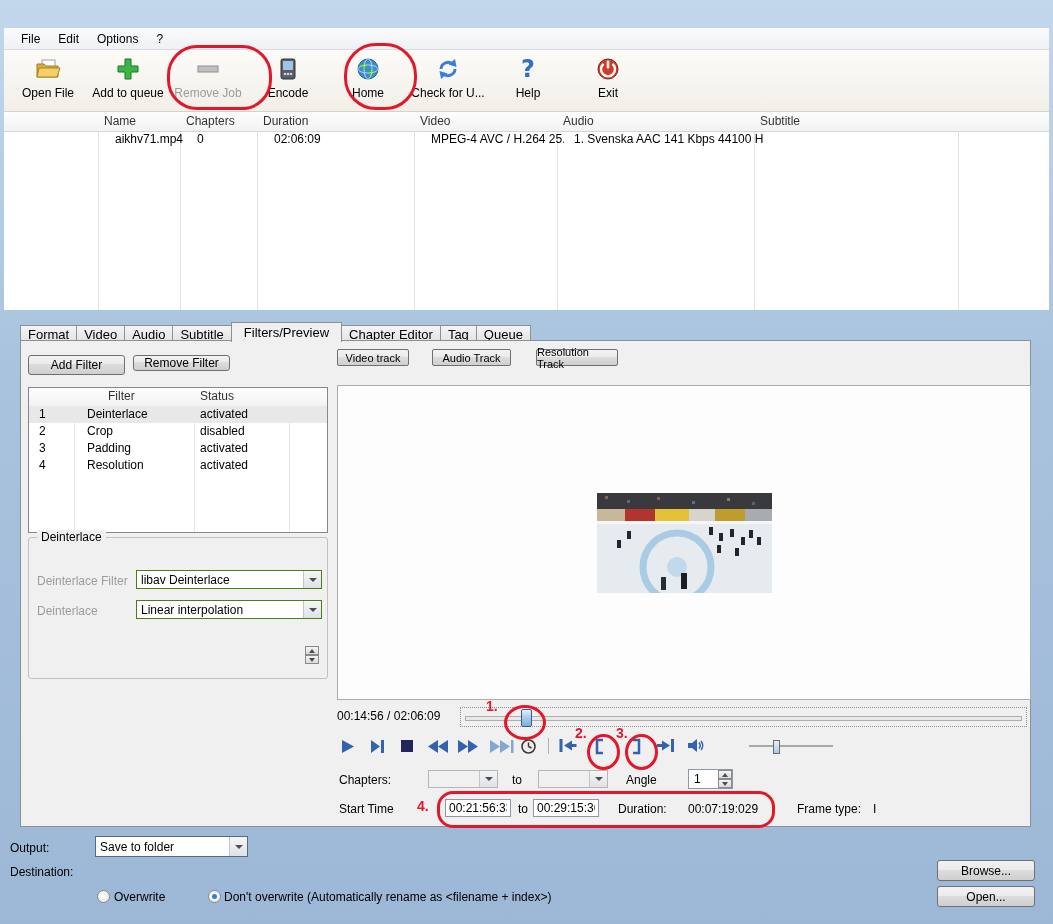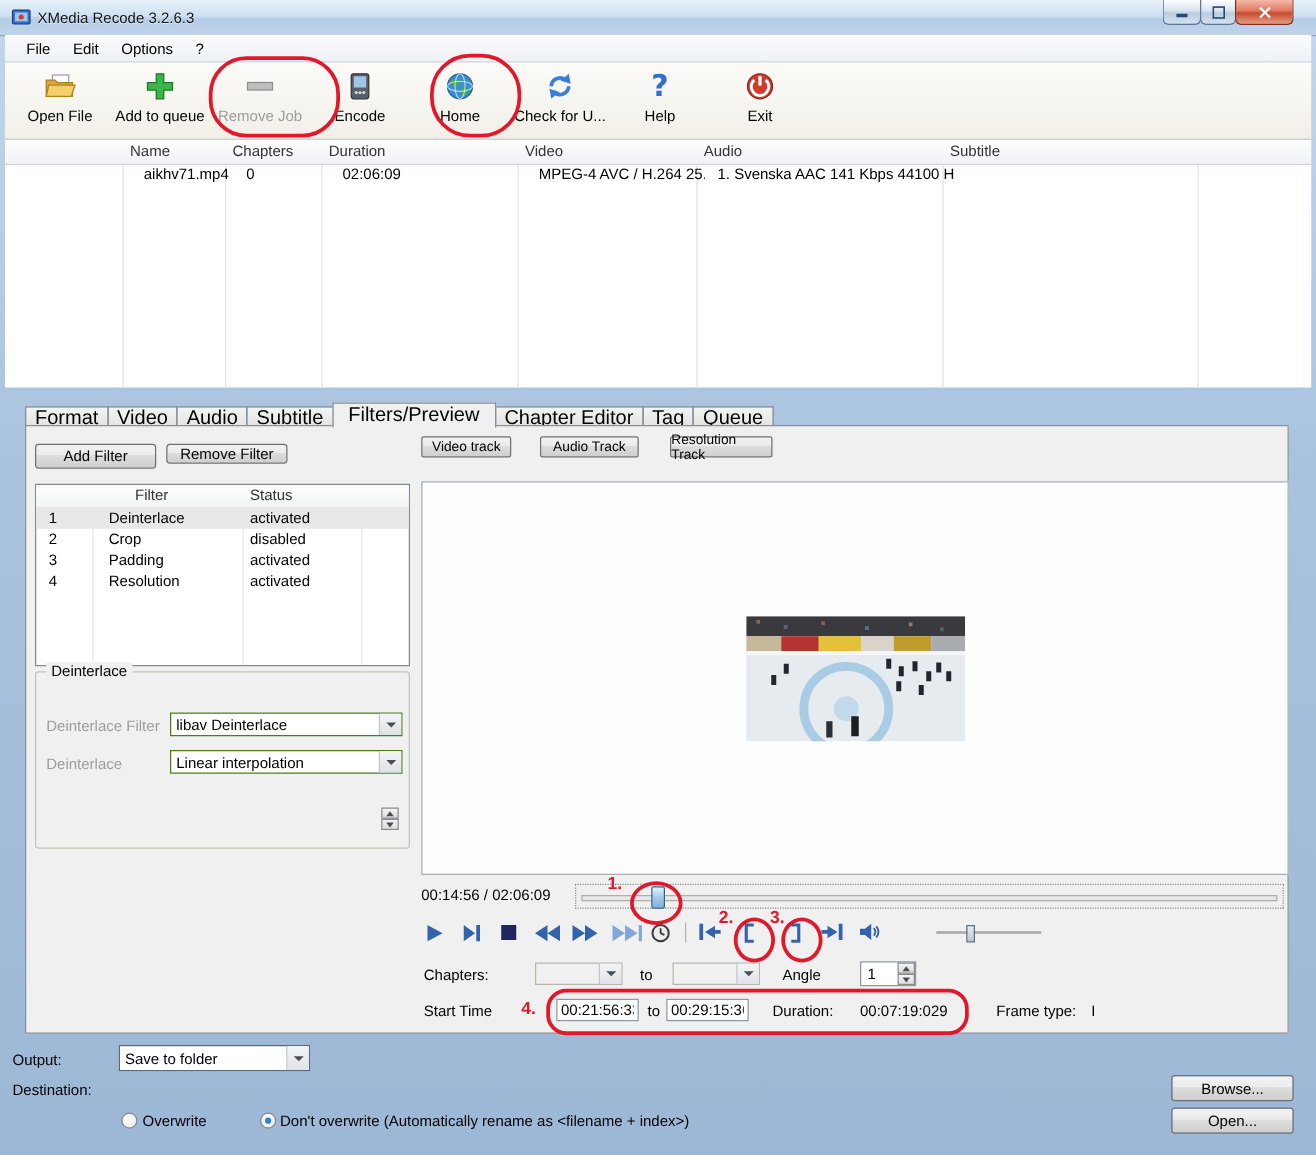--- a/index.html
+++ b/index.html
@@ -29,21 +29,21 @@
   
   .filetable{position:absolute;left:4px;top:112px;width:1045px;height:198px;background:#fff;overflow:hidden;}
   .fthead{position:absolute;left:0;top:0;width:100%;height:19px;background:linear-gradient(180deg,#fdfdfd,#f1f2f4);border-bottom:1px solid #d5d5d5;}
   .fth{position:absolute;top:2px;color:#333;font-size:12px;}
   .vline{position:absolute;top:0;bottom:0;width:1px;background:#e2e2e2;}
   .ftrow{position:absolute;left:0;top:19px;width:100%;height:17px;margin-left:11px;}
   .ftc{position:absolute;top:1px;white-space:nowrap;overflow:hidden;}
   
   .tabsrow{position:absolute;left:20px;top:322px;display:flex;align-items:flex-end;height:20px;}
   .tab{height:15px;padding:1px 7px 0 7px;border:1px solid #8a8f98;border-bottom:none;background:linear-gradient(180deg,#f4f4f4,#e2e2e2);
-       font-size:16px;margin-right:-1px;display:flex;align-items:center;text-align:center;}
+       font-size:13px;margin-right:-1px;display:flex;align-items:center;text-align:center;}
   .tab.active{height:19px;background:#f0f0f0;position:relative;z-index:3;padding:0 12px;}
   .panel{position:absolute;left:20px;top:340px;width:1009px;height:485px;border:1px solid #8a8f98;background:#f0f0f0;}
   
   .btn{position:absolute;box-sizing:border-box;border:1px solid #707070;border-radius:3px;
     background:linear-gradient(180deg,#f2f2f2,#ebebeb 45%,#dddddd 46%,#cfcfcf);
     display:flex;align-items:center;justify-content:center;font-size:12px;}
   .btn.sm{font-size:11px;border-radius:2px;}
   
   .flttable{position:absolute;left:7px;top:46px;width:300px;height:146px;background:#fff;border:1px solid #828790;box-sizing:border-box;}
   .flthead{position:absolute;left:0;top:0;width:100%;height:18px;background:linear-gradient(180deg,#fdfdfd,#f2f3f5);border-bottom:1px solid #dcdcdc;}
@@ -85,43 +85,20 @@
   .radio .dot{position:absolute;left:3px;top:3px;width:5px;height:5px;border-radius:50%;background:#2f7fd4;}
   
   .ann{position:absolute;border:3px solid #e3172a;pointer-events:none;z-index:50;}
   .annnum{position:absolute;color:#e3172a;font-weight:bold;font-size:14px;z-index:50;pointer-events:none;}
 </style>
 </head>
 <body>
 
 <div class="win">
 
-  <div class="titlebar">
-    <svg class="abs" style="left:9px;top:6px" width="16" height="16" viewBox="0 0 16 16">
-      <rect x="1" y="2" width="14" height="11" rx="1" fill="#3a6fd0" stroke="#1f3f80"></rect>
-      <rect x="3" y="4" width="10" height="7" fill="#9fc4e8"></rect>
-      <circle cx="8" cy="7.5" r="2" fill="#d23a2a"></circle>
-    </svg>
-    <span class="title-text">XMedia Recode 3.2.6.3</span>
-    <div class="wc" style="right:92px;width:29px">
-      <svg width="10" height="9">
-          <rect x="0" y="6" width="9" height="3" fill="#274a6d"></rect>
-        </svg>
-    </div>
-    <div class="wc" style="right:64px;width:27px">
-      <svg width="10" height="10">
-          <rect x="0.5" y="0.5" width="9" height="9" fill="none" stroke="#274a6d" stroke-width="1.6"></rect>
-        </svg>
-    </div>
-    <div class="wc close" style="right:18px;width:45px">
-      <svg width="10" height="10">
-          <path d="M1,1 L9,9 M9,1 L1,9" stroke="#fff" stroke-width="1.8"></path>
-        </svg>
-    </div>
-  </div>
 
   <div class="menubar">
     <span class="menuitem">File</span>
     <span class="menuitem">Edit</span>
     <span class="menuitem">Options</span>
     <span class="menuitem">?</span>
   </div>
 
   <div class="toolbar">
     <div class="tbi">

